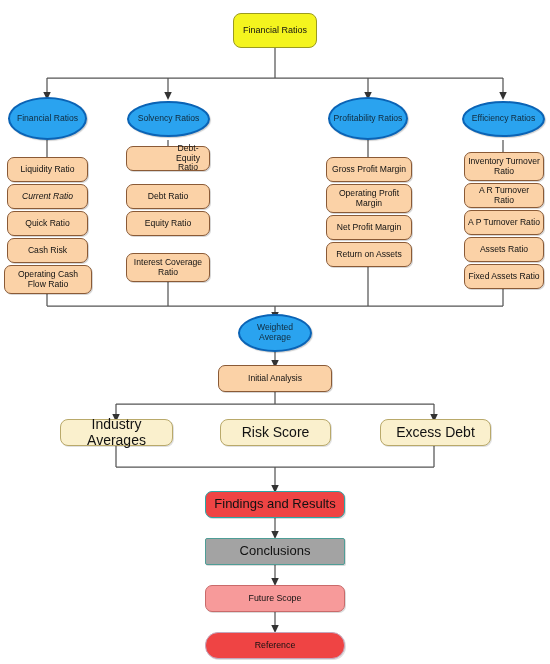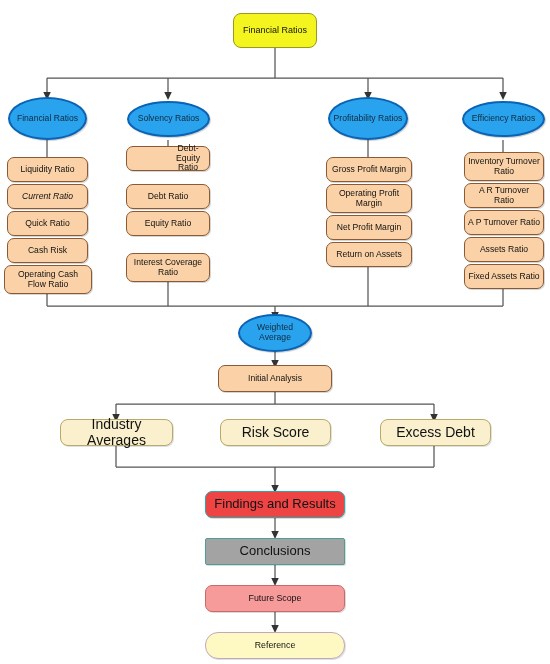--- a/index.html
+++ b/index.html
@@ -15,21 +15,21 @@
        color:#102a3c;font-size:8.6px;box-shadow:1px 1px 1px rgba(0,0,0,.2);}
   .top{border-radius:8px;border:1.5px solid #9a9a20;background:#f4f41e;font-size:9px;}
   .cream{border-radius:8px;border:1.4px solid #b9a96a;background:#faf0cd;font-size:14px;
          box-shadow:1px 1px 0 rgba(0,0,0,.12);}
   .cyan{border-radius:7px;border:1.5px solid #2aa7a7;background:#ef4444;font-size:13px;
         box-shadow:1px 1px 0 rgba(0,0,0,.14);}
   .teal{border-radius:2px;border:1.5px solid #4f9d96;background:#a3a3a3;font-size:13px;
         box-shadow:1px 1px 0 rgba(0,0,0,.14);}
   .salmon{border-radius:7px;border:1.5px solid #c96a6a;background:#f79a9a;font-size:8.8px;
           box-shadow:1px 1px 0 rgba(0,0,0,.14);}
-  .mauve{border-radius:13px;border:1.5px solid #c3a7bd;background:#fef9c3;font-size:8.8px;
+  .mauve{border-radius:13px;border:1.5px solid #c3a7bd;background:#ef4444;font-size:8.8px;
          box-shadow:1px 1px 0 rgba(0,0,0,.12);}
   .lbl{display:block;padding:0 3px;}
 </style>
 </head>
 <body>
 
 <div id="stage">
 
   <svg id="wires" viewBox="0 0 550 664" xmlns="http://www.w3.org/2000/svg">
     <defs>

